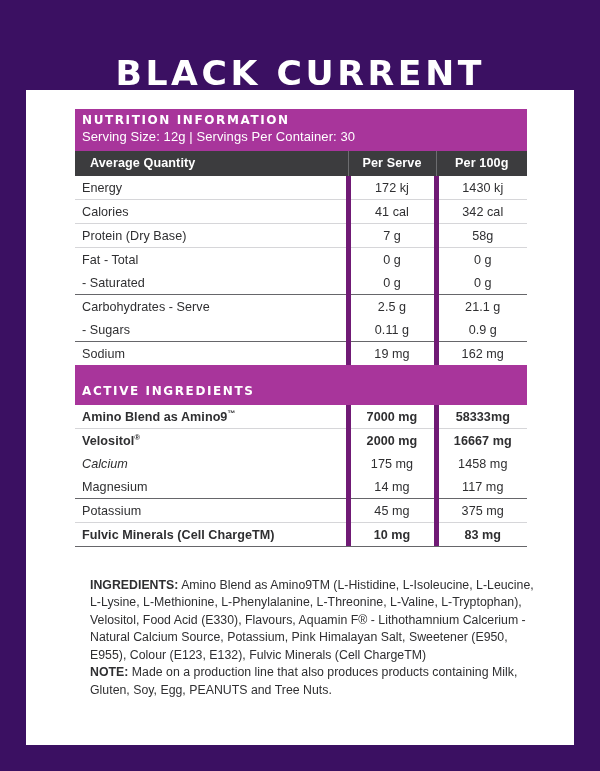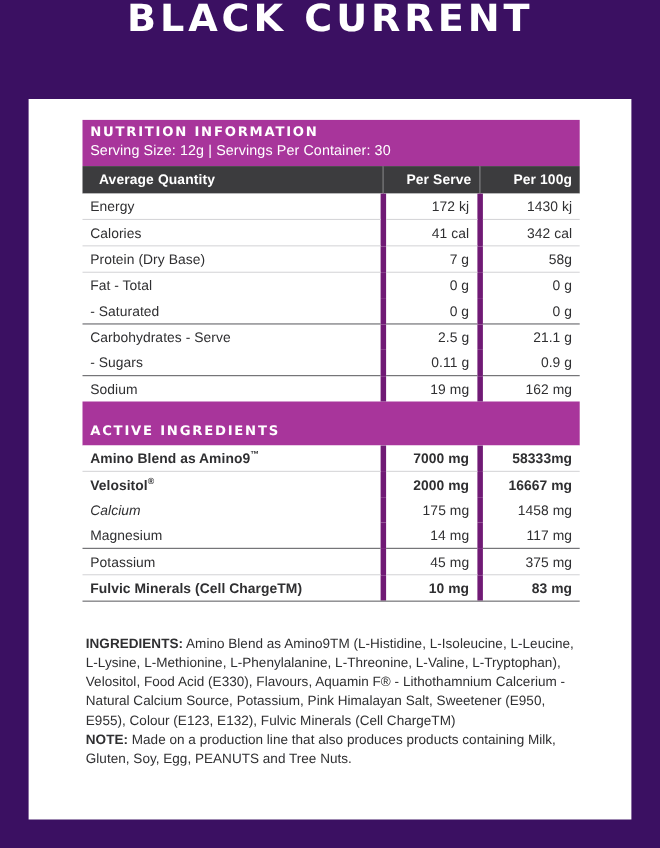--- a/index.html
+++ b/index.html
@@ -16,21 +16,21 @@
   .page {
     position: relative;
     width: 600px;
     height: 771px;
     background: #3b1062;
     box-sizing: border-box;
   }
   .title-bar {
     height: 90px;
     display: flex;
-    align-items: flex-start;
+    align-items: flex-end;
     justify-content: center;
   }
   .product-title {
     color: #ffffff;
     font-family: "DejaVu Sans", sans-serif;
     font-size: 34px;
     font-weight: bold;
     letter-spacing: 3.5px;
     text-transform: uppercase;
     line-height: 1;
@@ -108,37 +108,37 @@
     border-left: 5px solid #701a75;
     letter-spacing: 0.05px;
     vertical-align: middle;
   }
   tr.row td:first-child { border-left: none; }
   tr.row.sep-thin td { border-top: 1px solid #d6d6d9; }
   tr.row.sep-thick td { border-top: 1.6px solid #66666a; }
   tr.row.nosep td { border-top: none; }
 
   td.label { text-align: left; padding-left: 15px; }
-  td.num { text-align: right; }
+  td.num { text-align: center; }
   td.indent { padding-left: 25px; }
   .b { font-weight: bold; }
   .it { font-style: italic; }
   sup {
     font-size: 8px;
     vertical-align: super;
     line-height: 0;
   }
   .table-bottom {
     border-top: 1.6px solid #66666a;
     width: 452px;
     height: 0;
   }
   .ingredients {
     position: absolute;
-    left: 52px;
+    left: 64px;
     top: 487px;
     width: 448px;
     font-size: 12.3px;
     line-height: 1.42;
     color: #2f2f31;
     letter-spacing: 0.02px;
   }
   .ingredients p { margin: 0; }
   .ingredients .hd { font-weight: bold; }
   .note { margin-top: 2px; }

